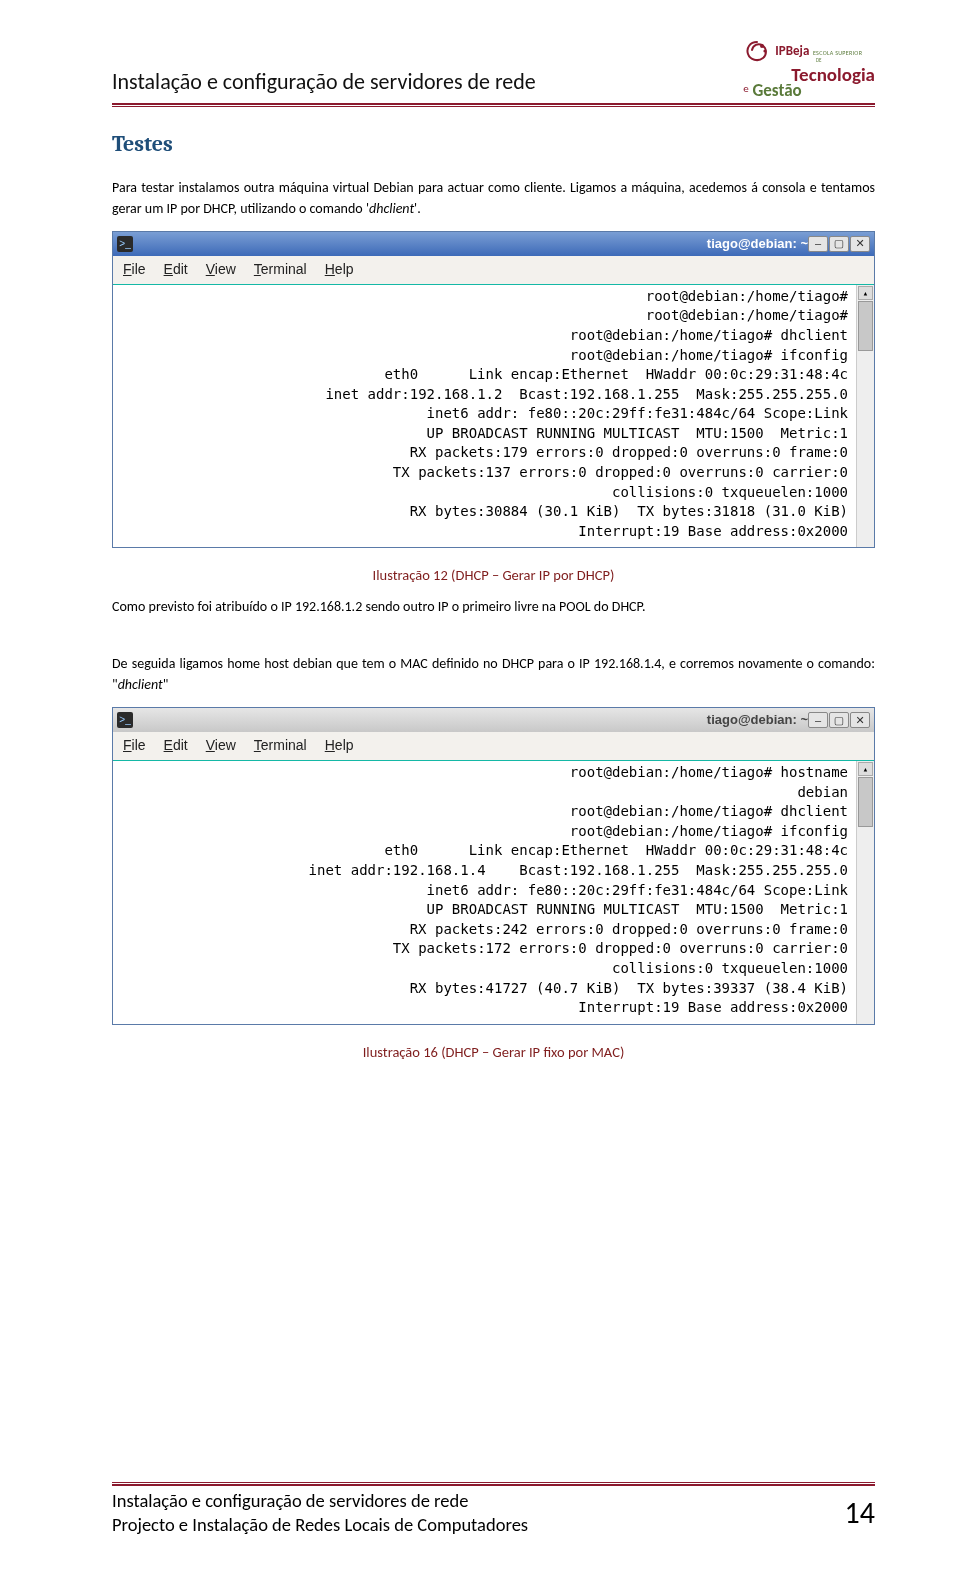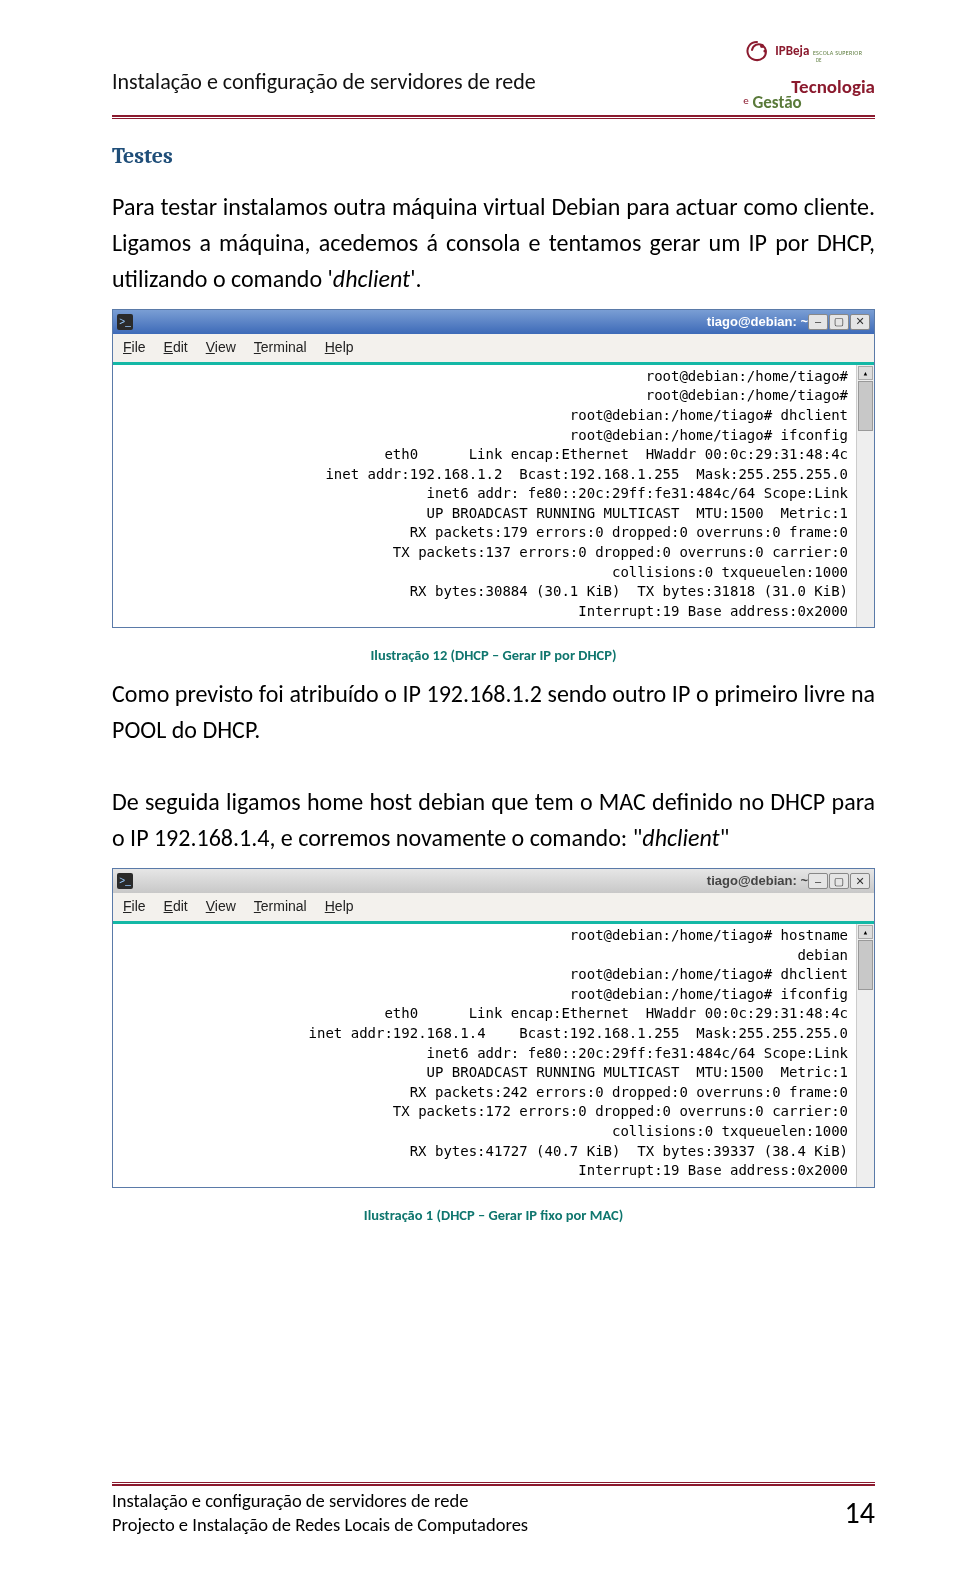--- a/index.html
+++ b/index.html
@@ -27,21 +27,21 @@
     color: #111;
   }
   .logo-block {
     text-align: left;
     line-height: 1;
   }
   .logo-ipbeja {
     display: flex;
     align-items: center;
     gap: 4px;
-    margin-bottom: 15px;
+    margin-bottom: 3px;
   }
   .logo-swirl {
     width: 28px;
     height: 24px;
   }
   .logo-ipbeja-text {
     font-size: 13px;
     font-weight: bold;
     color: #8b1a2e;
   }
@@ -73,21 +73,21 @@
     margin-bottom: 24px;
   }
   .section-title {
     color: #1f4e79;
     font-size: 22px;
     font-family: Cambria, Georgia, serif;
     font-weight: bold;
     margin-bottom: 20px;
   }
   .body-text {
-    font-size: 24px;
+    font-size: 14px;
     line-height: 1.5;
     text-align: justify;
     margin-bottom: 8px;
   }
   .italic { font-style: italic; }
   .terminal-win {
     border: 1px solid #5a7aa8;
     background: #fff;
     margin: 12px 0 4px 0;
     font-family: "DejaVu Sans Mono", Consolas, monospace;
@@ -117,21 +117,21 @@
   .term-btns { display: flex; gap: 1px; }
   .term-btn {
     width: 20px; height: 16px; border: 1px solid #888;
     background: #e5e5e5; color: #333; font-size: 11px;
     display: inline-flex; align-items: center; justify-content: center;
     border-radius: 2px;
   }
   .term-menubar {
     display: flex; gap: 18px; padding: 4px 10px;
     font-family: sans-serif; font-size: 14px; color: #222;
-    background: #f3f1ed; border-bottom: 3px solid #14b8a6;
+    background: #f3f1ed; border-bottom: 1px solid #14b8a6;
   }
   .term-menu-item u { text-decoration: underline; }
   .terminal-body {
     display: flex; background: #fff;
   }
   .terminal-content {
     flex: 1; padding: 2px 8px 6px 4px;
     white-space: pre; color: #000;
     overflow: hidden;
     text-align: right;
@@ -140,23 +140,23 @@
     width: 18px; background: #eee; border-left: 1px solid #ccc;
     position: relative;
   }
   .scroll-up, .scroll-thumb {
     position: absolute; left: 1px; right: 1px;
   }
   .scroll-up { top: 1px; height: 14px; background: #ddd; border: 1px solid #aaa; font-size:9px; text-align:center;}
   .scroll-thumb { top: 16px; height: 50px; background: #c8c8c8; border: 1px solid #999;}
   .caption {
     text-align: center;
-    color: #0f766e;
+    color: #7f1d1d;
     font-size: 14.5px;
-    font-weight: bold;
+    font-weight: normal;
     margin: 18px 0 12px 0;
   }
   .footer {
     position: absolute;
     bottom: 38px;
     left: 112px;
     right: 85px;
   }
   .footer-hr {
     border: none;
@@ -284,21 +284,21 @@
           collisions:0 txqueuelen:1000
           RX bytes:41727 (40.7 KiB)  TX bytes:39337 (38.4 KiB)
           Interrupt:19 Base address:0x2000</div>
       <div class="terminal-scrollbar">
         <div class="scroll-up">▴</div>
         <div class="scroll-thumb"></div>
       </div>
     </div>
   </div>
 
-  <div class="caption">Ilustração 1 (DHCP – Gerar IP fixo por MAC)</div>
+  <div class="caption">Ilustração 16 (DHCP – Gerar IP fixo por MAC)</div>
 
 </div>
 
 <div class="footer">
   <hr class="footer-hr">
   <div class="footer-row">
     <div class="footer-text">
       <div>Instalação e configuração de servidores de rede</div>
       <div>Projecto e Instalação de Redes Locais de Computadores</div>
     </div>

